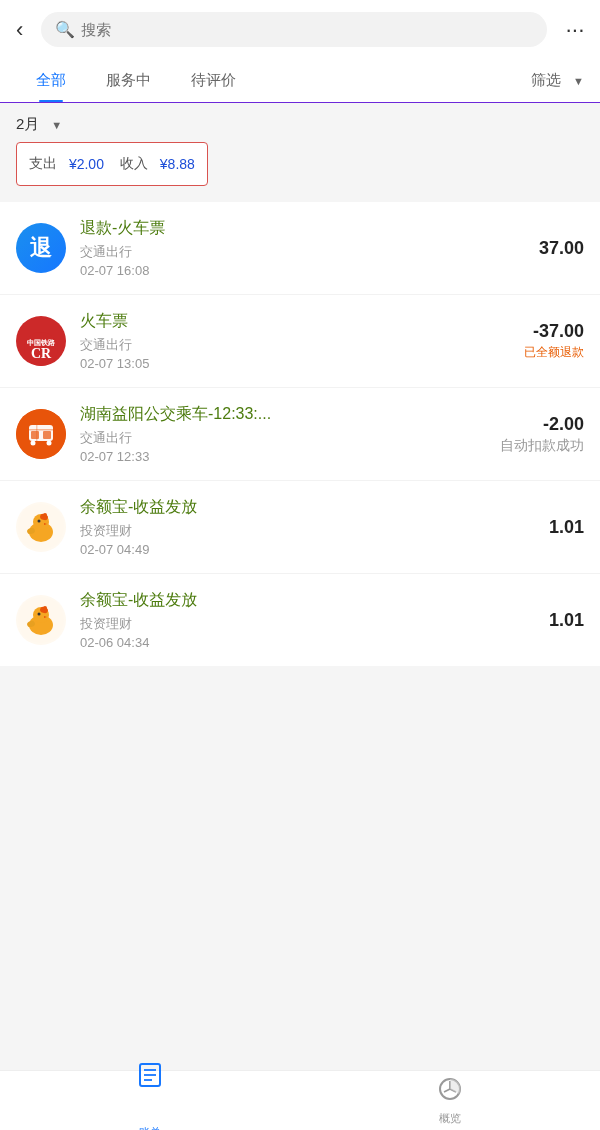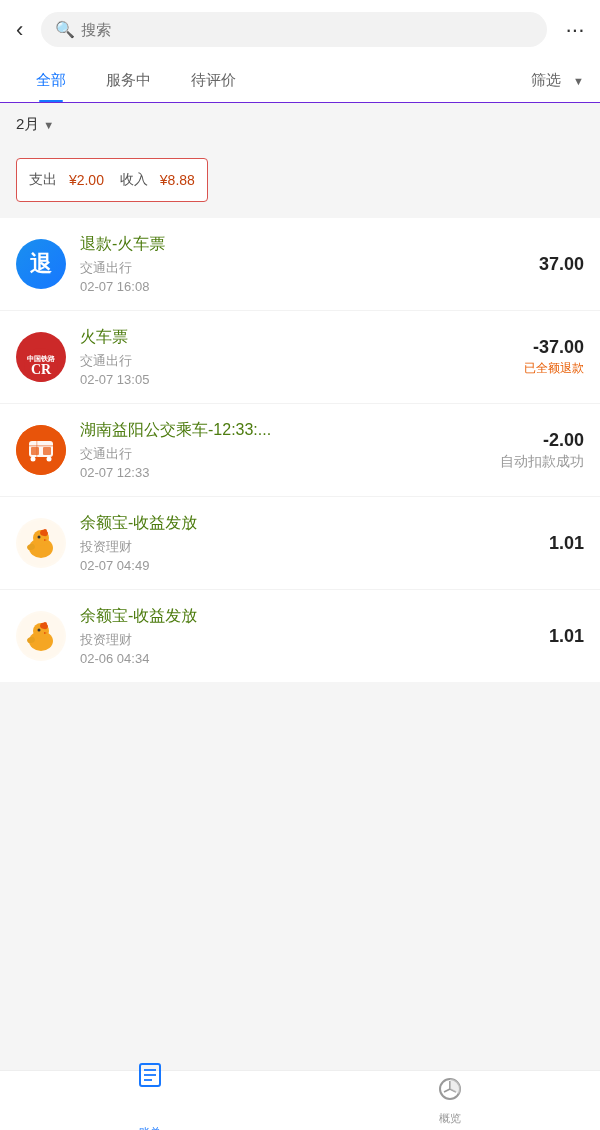--- a/index.html
+++ b/index.html
@@ -99,26 +99,26 @@
     }
 
     
     .month-section {
       background: #f5f5f5;
       padding: 12px 16px 8px 16px;
     }
     .month-label {
       display: flex;
       align-items: center;
-      gap: 4px;
+      gap: 12px;
       font-size: 15px;
       color: #333;
       font-weight: 500;
       cursor: pointer;
-      margin-bottom: 24px;
+      margin-bottom: 8px;
     }
     .month-arrow {
       font-size: 11px;
       color: #666;
     }
     .summary-box {
       display: inline-flex;
       align-items: center;
       gap: 16px;
       border: 1.5px solid #d9534f;
@@ -128,21 +128,21 @@
       font-size: 14px;
       color: #555;
     }
     .summary-box span {
       display: flex;
       align-items: center;
       gap: 4px;
     }
     .summary-amount {
       font-weight: 500;
-      color: #c2410c;
+      color: #1d4ed8;
     }
 
     
     .transaction-list {
       background: #fff;
       margin-top: 8px;
     }
     .transaction-item {
       display: flex;
       align-items: center;

